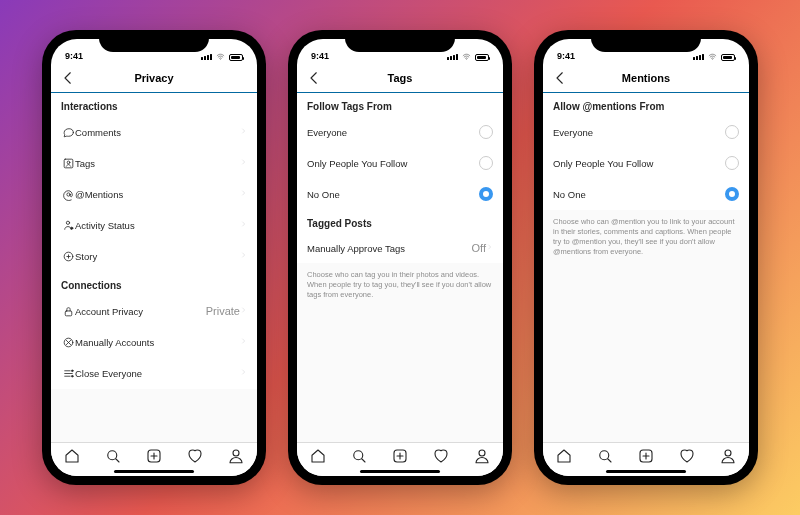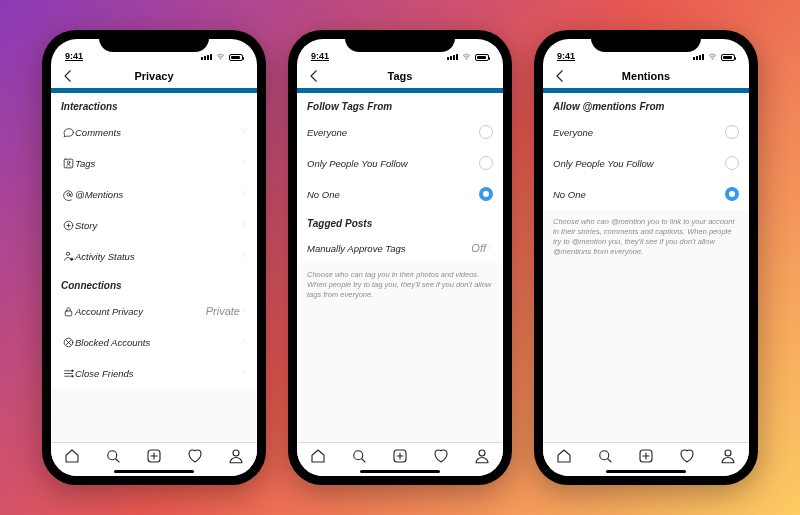--- a/index.html
+++ b/index.html
@@ -16,37 +16,37 @@
 .notch{
   position:absolute;top:0;left:50%;transform:translateX(-50%);
   width:110px;height:22px;background:#000;border-radius:0 0 14px 14px;z-index:10;
 }
 .screen{
   width:100%;height:100%;background:#fff;border-radius:26px;
   display:flex;flex-direction:column;overflow:hidden;position:relative;
 }
 .status{
   height:24px;display:flex;justify-content:space-between;align-items:flex-end;
-  padding:0 14px 2px;font-size:9px;font-weight:600;text-decoration:underline;
+  padding:0 14px 2px;font-size:9px;font-weight:600;
 }
 .status .r{display:flex;gap:3px;align-items:center;}
 .sig{display:flex;gap:1px;align-items:flex-end;}
 .sig i{width:2px;background:#000;border-radius:.5px;}
 .sig i:nth-child(1){height:3px}.sig i:nth-child(2){height:4px}
 .sig i:nth-child(3){height:5px}.sig i:nth-child(4){height:6px}
 .batt{width:14px;height:7px;border:1px solid #000;border-radius:2px;position:relative;}
 .batt::after{content:'';position:absolute;right:-2px;top:2px;width:1px;height:3px;background:#000;border-radius:0 1px 1px 0;}
 .batt::before{content:'';position:absolute;left:1px;top:1px;bottom:1px;width:9px;background:#000;border-radius:1px;}
 .header{
-  height:30px;border-bottom:5px solid #0369a1;display:flex;align-items:center;
+  height:30px;border-bottom:1px solid #0369a1;display:flex;align-items:center;
   position:relative;justify-content:center;
 }
 .header .back{position:absolute;left:8px;width:18px;height:18px;}
 .header h1{font-size:11px;font-weight:600;}
-.content{flex:1;overflow:hidden;font-size:9.5px;background:#fafafa;font-style:italic;}
+.content{flex:1;overflow:hidden;font-size:9.5px;background:#fafafa;}
 .sect{padding:8px 10px 5px;font-size:10px;font-weight:700;color:#262626;background:#fff;}
 .row{
   display:flex;align-items:center;padding:8px 10px;background:#fff;
   border-bottom:.5px solid transparent;
 }
 .row .ico{width:14px;height:14px;flex-shrink:0;display:flex;align-items:center;justify-content:center;}
 .row .ico svg{width:13px;height:13px;}
 .row .lbl{flex:1;color:#262626;}
 .row .val{color:#8e8e8e;font-size:11px;}
 .row .chev{color:#c7c7cc;}
@@ -124,42 +124,42 @@
             </svg>
           </span>
           <span class="lbl">@Mentions</span>
           <span class="chev"><svg width="7" height="10" viewBox="0 0 24 24">
               <path stroke="#c7c7cc" d="M9 5l7 7-7 7"></path>
             </svg></span>
         </div>
     <div class="row">
           <span class="ico">
             <svg viewBox="0 0 24 24">
-              <circle cx="12" cy="12" r="8"></circle>
-              <path d="M12 9v6M9 12h6"></path>
-            </svg>
-          </span>
-          <span class="lbl">Story</span>
-          <span class="chev"><svg width="7" height="10" viewBox="0 0 24 24">
-              <path stroke="#c7c7cc" d="M9 5l7 7-7 7"></path>
-            </svg></span>
-        </div>
-    <div class="row">
-          <span class="ico">
-            <svg viewBox="0 0 24 24">
               <circle cx="11" cy="7" r="3"></circle>
               <path d="M5 19c0-3 3-5 6-5s6 2 6 5"></path>
               <circle cx="18" cy="17" r="2" fill="#262626"></circle>
             </svg>
           </span>
           <span class="lbl">Activity Status</span>
           <span class="chev"><svg width="7" height="10" viewBox="0 0 24 24">
               <path stroke="#c7c7cc" d="M9 5l7 7-7 7"></path>
             </svg></span>
         </div>
+    <div class="row">
+          <span class="ico">
+            <svg viewBox="0 0 24 24">
+              <circle cx="12" cy="12" r="8"></circle>
+              <path d="M12 9v6M9 12h6"></path>
+            </svg>
+          </span>
+          <span class="lbl">Story</span>
+          <span class="chev"><svg width="7" height="10" viewBox="0 0 24 24">
+              <path stroke="#c7c7cc" d="M9 5l7 7-7 7"></path>
+            </svg></span>
+        </div>
     <div class="sect">Connections</div>
     <div class="row">
           <span class="ico">
             <svg viewBox="0 0 24 24">
               <rect x="6" y="11" width="12" height="9" rx="2"></rect>
               <path d="M9 11V8c0-2 1-3 3-3s3 1 3 3v3"></path>
             </svg>
           </span>
           <span class="lbl">Account Privacy</span>
           <span class="val">Private</span>
@@ -167,34 +167,34 @@
               <path stroke="#c7c7cc" d="M9 5l7 7-7 7"></path>
             </svg></span>
         </div>
     <div class="row">
           <span class="ico">
             <svg viewBox="0 0 24 24">
               <circle cx="12" cy="12" r="8"></circle>
               <path d="M8 8l8 8M16 8l-8 8"></path>
             </svg>
           </span>
-          <span class="lbl">Blocked Accounts</span>
+          <span class="lbl">Manually Accounts</span>
           <span class="chev"><svg width="7" height="10" viewBox="0 0 24 24">
               <path stroke="#c7c7cc" d="M9 5l7 7-7 7"></path>
             </svg></span>
         </div>
     <div class="row">
           <span class="ico">
             <svg viewBox="0 0 24 24">
               <path d="M5 7h10M5 12h14M5 17h10"></path>
               <circle cx="19" cy="7" r="1.5" fill="#262626"></circle>
               <circle cx="19" cy="17" r="1.5" fill="#262626"></circle>
             </svg>
           </span>
-          <span class="lbl">Close Friends</span>
+          <span class="lbl">Close Everyone</span>
           <span class="chev"><svg width="7" height="10" viewBox="0 0 24 24">
               <path stroke="#c7c7cc" d="M9 5l7 7-7 7"></path>
             </svg></span>
         </div>
   </div>
   <div class="tabbar">
     <span class="t"><svg viewBox="0 0 24 24">
             <path d="M4 11l8-7 8 7v9H4z"></path>
           </svg></span>
     <span class="t"><svg viewBox="0 0 24 24">

